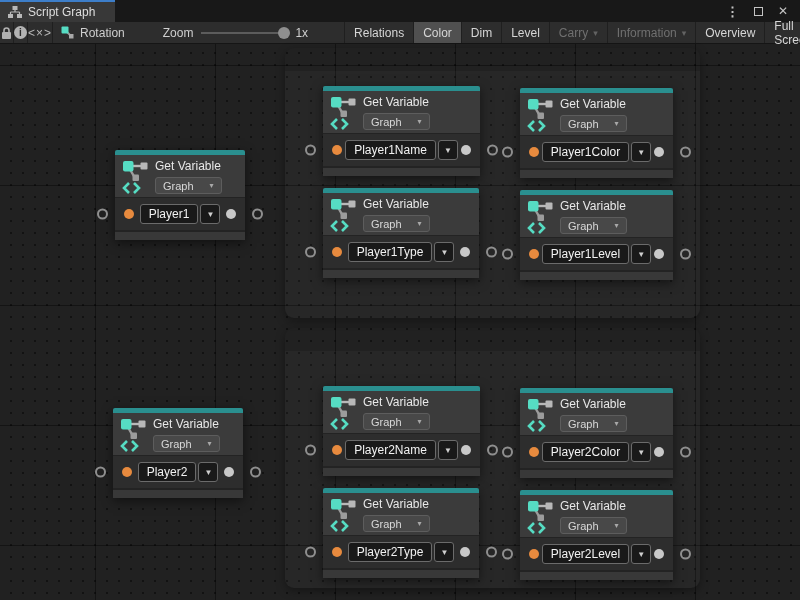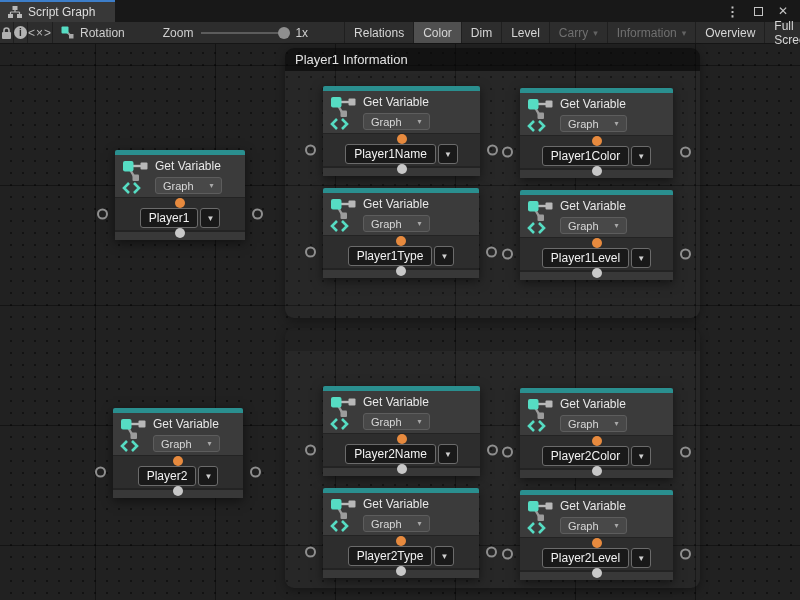--- a/index.html
+++ b/index.html
@@ -66,21 +66,21 @@
   .nicon { flex:0 0 auto; margin-top:1px; }
   .nht   { margin-left:5px; display:flex; flex-direction:column; }
   .ntitle { font-size:12px; color:#e8e8e8; line-height:15px; margin-top:1px; white-space:nowrap; }
   .scope-btn { display:inline-flex; align-items:center; gap:16px; width:fit-content;
                background:#484848; border:1px solid #5d5d5d; border-radius:3px;
                height:17px; padding:0 7px; margin-top:3px;
                font-size:11px; color:#d8d8d8; }
   .scope-btn .dd-arrow { font-size:8px; }
   .nbody { height:33px; background:#2d2d2d; border-top:1px solid #232323;
            display:flex; align-items:center; justify-content:space-between;
-           padding:0 9px; position:relative;flex-direction:column; }
+           padding:0 9px; position:relative; }
   .nfoot { height:10px; background:#383838; border-top:2px solid #232323; }
   .port { width:10px; height:10px; border-radius:50%; flex:0 0 auto; }
   .port.in  { background:#e78a3e; }
   .port.out { background:#c8c8c8; }
   .ring { position:absolute; width:11px; height:11px; border-radius:50%;
           border:2px solid #8f8f8f; top:50%; transform:translateY(-50%); }
   .ring.l { left:-18px; }
   .ring.r { right:-18px; }
   .var-dd { display:flex; align-items:center; }
   .vname { background:#191919; border:1px solid #6b6b6b; border-radius:3px;
@@ -162,23 +162,20 @@
     </div>
     <div class="tbtn">
       <span>Full Screen</span>
     </div>
   </div>
 </div>
 
 <div class="canvas">
 
   <div class="group" style="left:285px; top:4px; width:415px; height:270px;">
-    <div class="ghead">
-      <span>Player1 Information</span>
-    </div>
     <div class="gbody"></div>
   </div>
 
   <div class="group" style="left:285px; top:284px; width:415px; height:260px;">
     <div class="gbody"></div>
   </div>
 
   <div class="node" style="left:115px; top:106px; width:130px;">
     <div class="nbar"></div>
     <div class="nhead">

